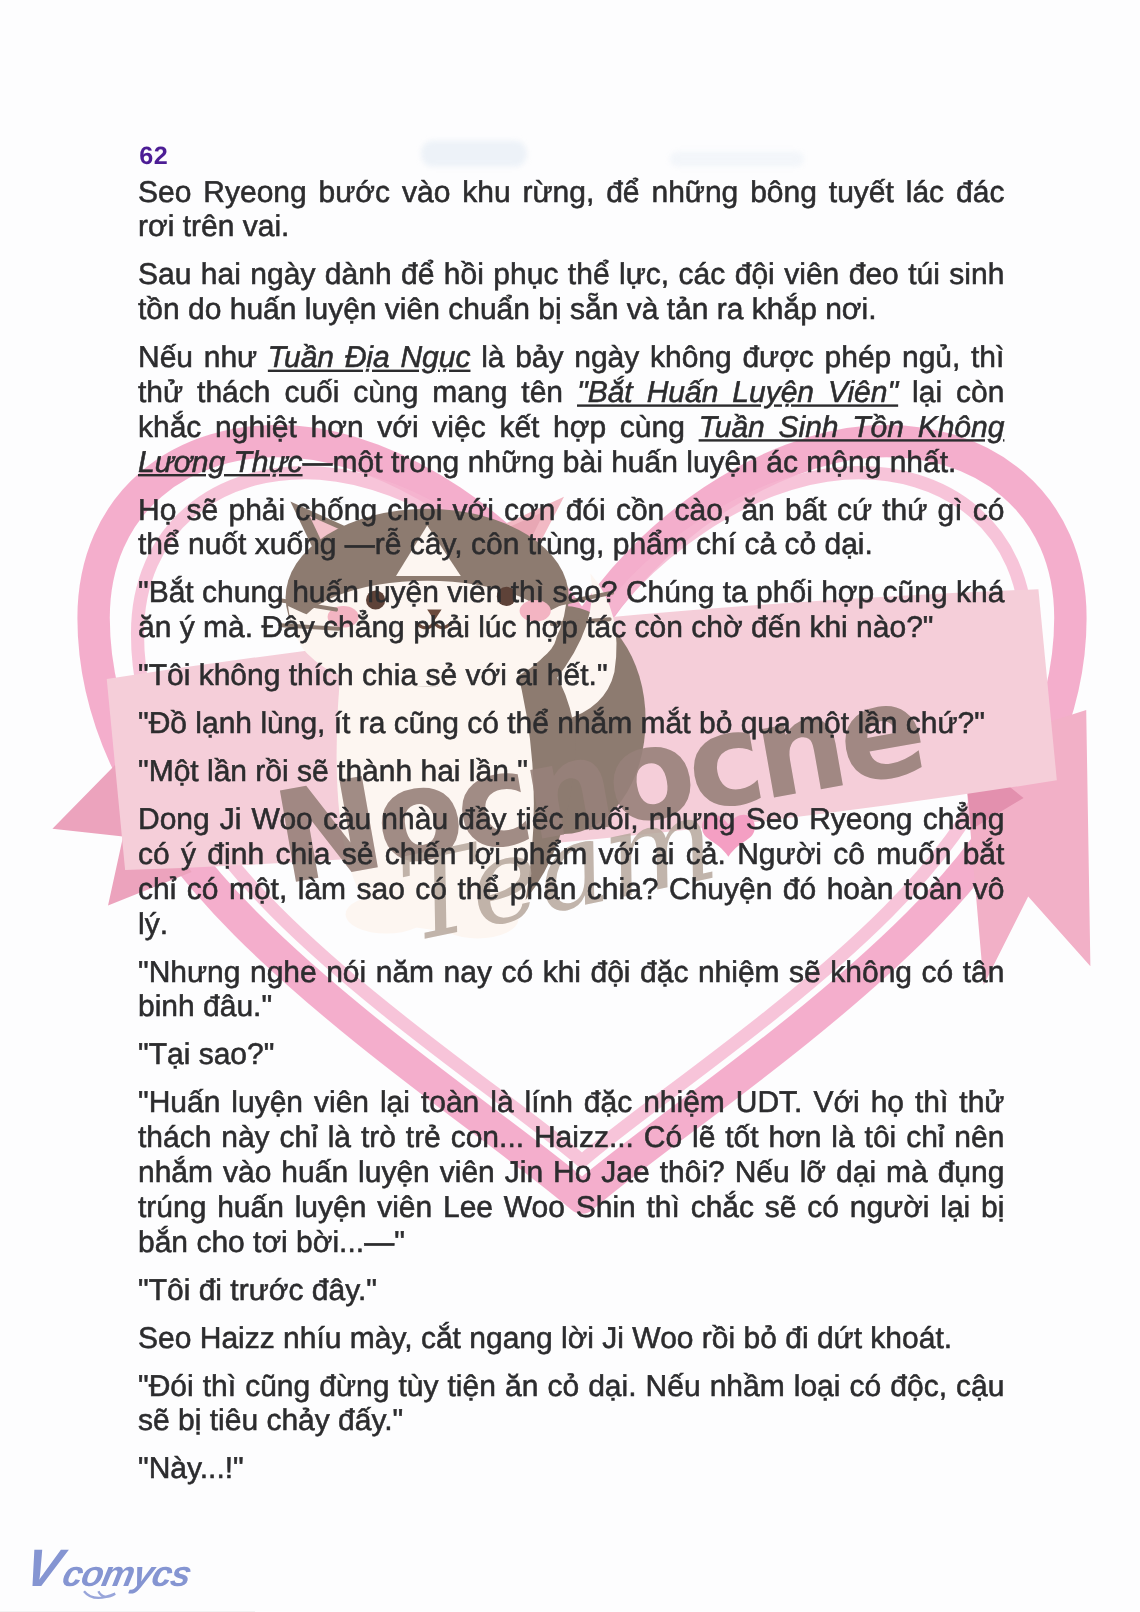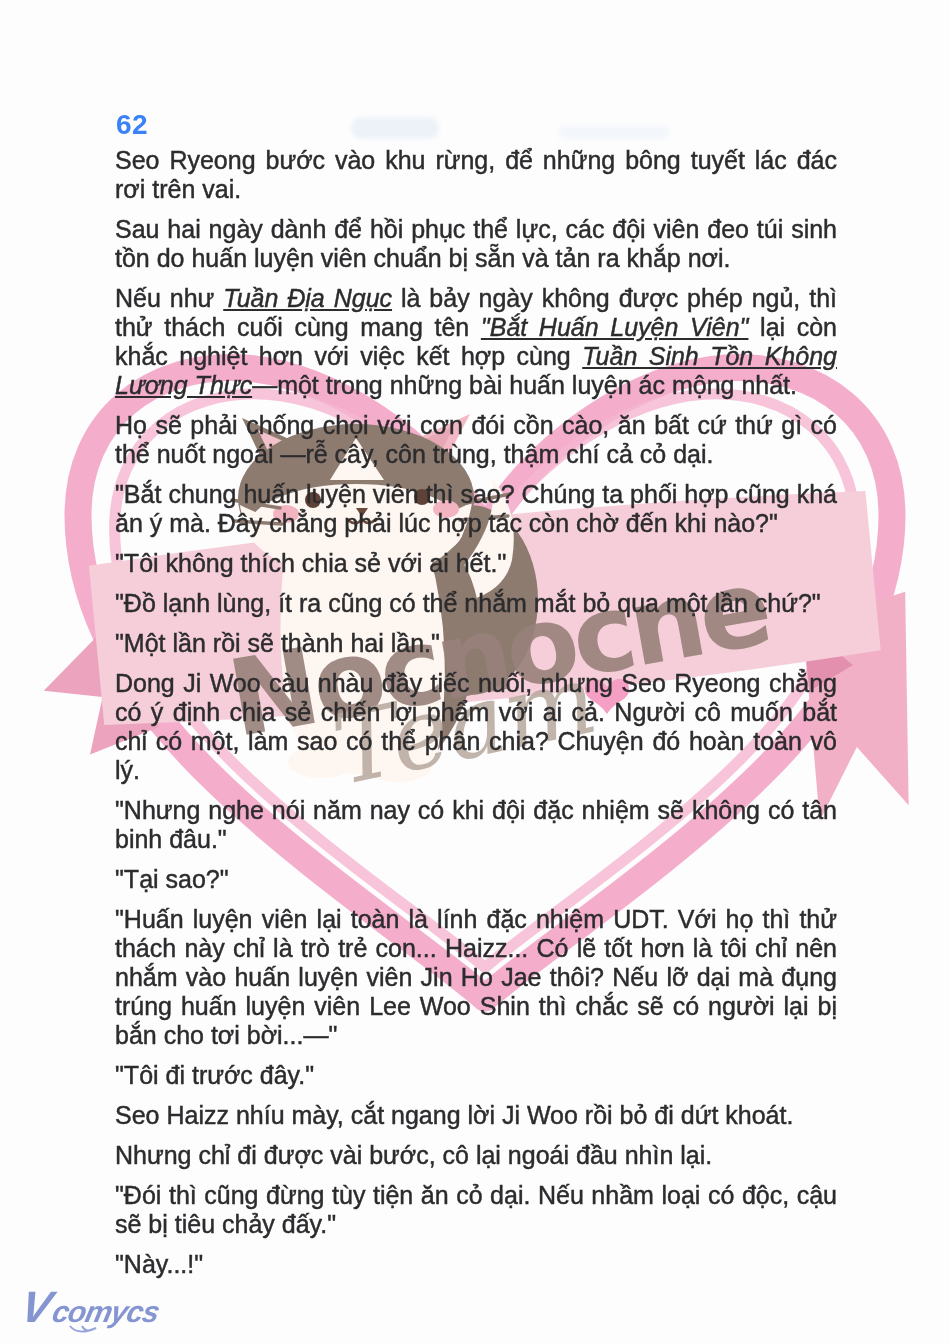--- a/index.html
+++ b/index.html
@@ -6,22 +6,22 @@
   .page{
     position:relative;width:950px;height:1343px;margin:0 auto;
     background:#fdfdfe;overflow:hidden;
     font-family:"Liberation Sans",sans-serif;
   }
   
   .wm{position:absolute;left:0;top:0;width:950px;height:1343px;z-index:1;}
   .smudge{position:absolute;background:#edf2f8;border-radius:10px;filter:blur(2px);z-index:1;}
   
   .page-number{
-    position:absolute;left:116px;top:109px;z-index:3;
-    font-size:28px;color:#3b82f6;font-weight:bold;letter-spacing:.5px;
+    position:absolute;left:116px;top:119px;z-index:3;
+    font-size:21px;color:#4c1d95;font-weight:bold;letter-spacing:.5px;
   }
   .text-layer{
     position:absolute;left:115px;top:146px;width:722px;z-index:3;
     color:#2c2c2e;font-size:25px;line-height:29px;text-align:justify;
     -webkit-text-stroke:.45px #2c2c2e;
   }
   .text-layer p{margin:11px 0 0 0;}
   .text-layer p:first-child{margin-top:0;}
   .it{font-style:italic;text-decoration:underline;}
   
@@ -105,32 +105,31 @@
     <path d="M 607 714 C 597 699 585 701 585 689 C 585 678 598 674 607 687
              C 616 674 629 678 629 689 C 629 701 617 699 607 714 Z" fill="#f49fc3"></path>
   </svg>
 
   <div class="page-number">62</div>
 
   <div class="text-layer">
       <p><span>Seo Ryeong bước vào khu rừng, để những bông tuyết lác đác rơi trên vai.</span></p>
       <p><span>Sau hai ngày dành để hồi phục thể lực, các đội viên đeo túi sinh tồn do huấn luyện viên chuẩn bị sẵn và tản ra khắp nơi.</span></p>
       <p><span>Nếu như </span><span class="it">Tuần Địa Ngục</span><span> là bảy ngày không được phép ngủ, thì thử thách cuối cùng mang tên </span><span class="it">"Bắt Huấn Luyện Viên"</span><span> lại còn khắc nghiệt hơn với việc kết hợp cùng </span><span class="it">Tuần Sinh Tồn Không Lương Thực</span><span>—một trong những bài huấn luyện ác mộng nhất.</span></p>
-      <p><span>Họ sẽ phải chống chọi với cơn đói cồn cào, ăn bất cứ thứ gì có thể nuốt ngoái —rễ cây, côn trùng, thậm chí cả cỏ dại.</span></p>
+      <p><span>Họ sẽ phải chống chọi với cơn đói cồn cào, ăn bất cứ thứ gì có thể nuốt xuống —rễ cây, côn trùng, phẩm chí cả cỏ dại.</span></p>
       <p><span>"Bắt chung huấn luyện viên thì sao? Chúng ta phối hợp cũng khá ăn ý mà. Đây chẳng phải lúc hợp tác còn chờ đến khi nào?"</span></p>
       <p><span>"Tôi không thích chia sẻ với ai hết."</span></p>
       <p><span>"Đồ lạnh lùng, ít ra cũng có thể nhắm mắt bỏ qua một lần chứ?"</span></p>
       <p><span>"Một lần rồi sẽ thành hai lần."</span></p>
       <p><span>Dong Ji Woo càu nhàu đầy tiếc nuối, nhưng Seo Ryeong chẳng có ý định chia sẻ chiến lợi phẩm với ai cả. Người cô muốn bắt chỉ có một, làm sao có thể phân chia? Chuyện đó hoàn toàn vô lý.</span></p>
       <p><span>"Nhưng nghe nói năm nay có khi đội đặc nhiệm sẽ không có tân binh đâu."</span></p>
       <p><span>"Tại sao?"</span></p>
       <p><span>"Huấn luyện viên lại toàn là lính đặc nhiệm UDT. Với họ thì thử thách này chỉ là trò trẻ con... Haizz... Có lẽ tốt hơn là tôi chỉ nên nhắm vào huấn luyện viên Jin Ho Jae thôi? Nếu lỡ dại mà đụng trúng huấn luyện viên Lee Woo Shin thì chắc sẽ có người lại bị bắn cho tơi bời...—"</span></p>
       <p><span>"Tôi đi trước đây."</span></p>
       <p><span>Seo Haizz nhíu mày, cắt ngang lời Ji Woo rồi bỏ đi dứt khoát.</span></p>
-      <p><span>Nhưng chỉ đi được vài bước, cô lại ngoái đầu nhìn lại.</span></p>
       <p><span>"Đói thì cũng đừng tùy tiện ăn cỏ dại. Nếu nhầm loại có độc, cậu sẽ bị tiêu chảy đấy."</span></p>
       <p><span>"Này...!"</span></p>
     </div>
 
   <svg class="vcomycs" width="180" height="60" viewBox="0 0 180 60">
     <g transform="skewX(-12)">
       <text x="16" y="44" font-family="Liberation Sans, sans-serif" font-weight="bold" font-style="italic" font-size="44" fill="#7587cc">V</text>
       <text x="48" y="44" font-family="Liberation Sans, sans-serif" font-weight="bold" font-style="italic" font-size="30" letter-spacing="-1" fill="#7587cc">comycs</text>
     </g>
     <path d="M 58 48 Q 66 58 84 50 Q 74 56 70 48" fill="none" stroke="#8b9ad6" stroke-width="2"></path>

